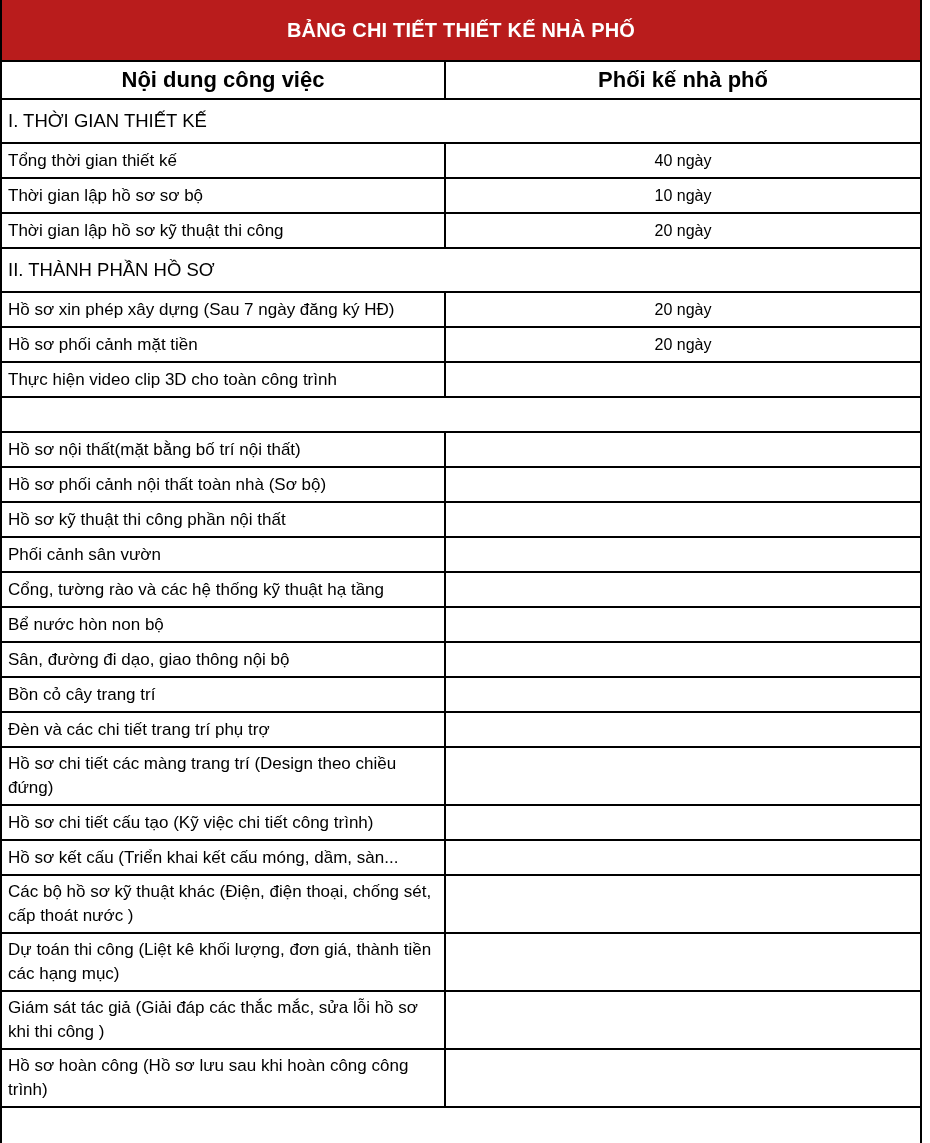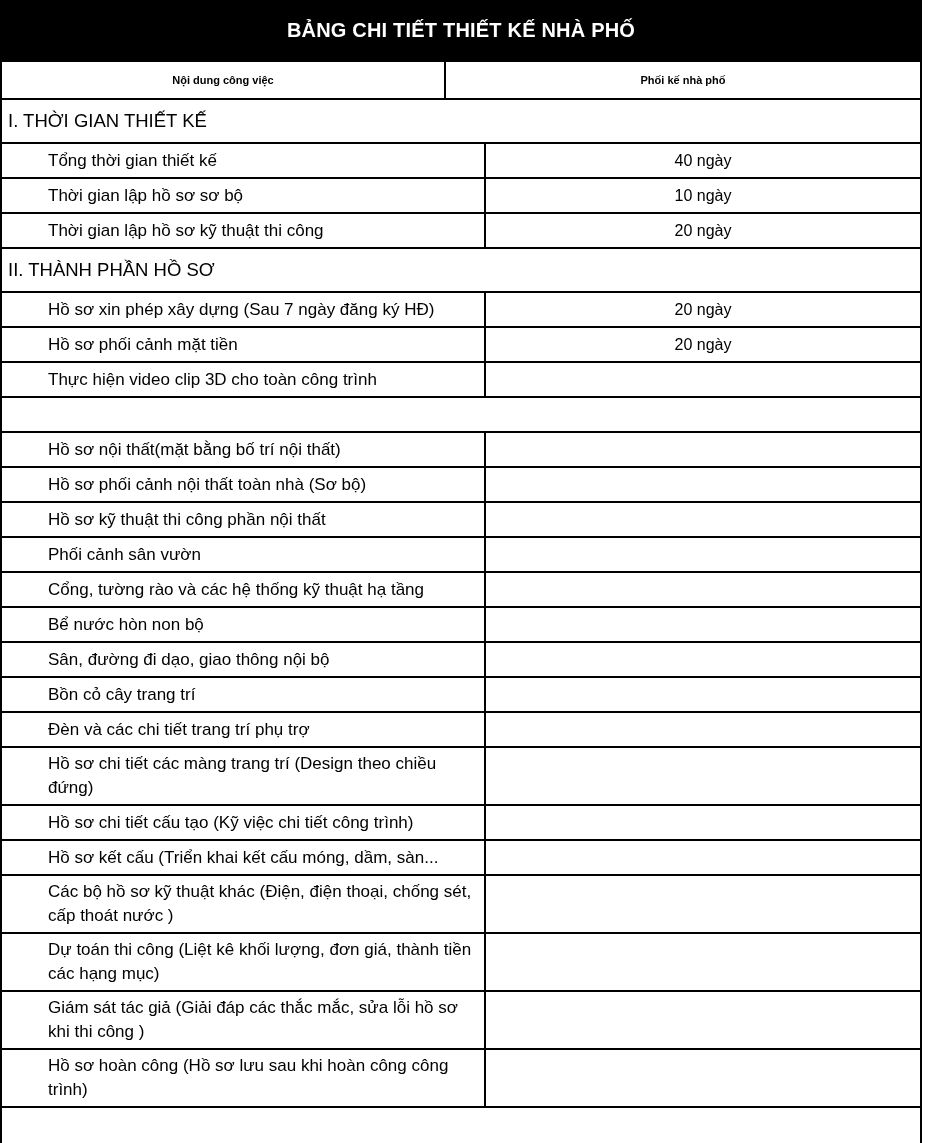--- a/index.html
+++ b/index.html
@@ -22,59 +22,59 @@
     border-bottom: 2px solid #000;
     display: flex; align-items: center; justify-content: center;
   }
   .title-bar .title-text {
     color: #ffffff; font-weight: bold; font-size: 20px;
     letter-spacing: 0.2px;
   }
   .header-row {
     display: flex; height: 38px;
     border-bottom: 2px solid #000;
-    font-weight: bold; font-size: 11px;
+    font-weight: bold; font-size: 22px;
   }
   .header-row .hc1 {
     flex: 0 0 444px; border-right: 2px solid #000;
     display: flex; align-items: center; justify-content: center;
   }
   .header-row .hc2 {
     flex: 1; display: flex; align-items: center; justify-content: center;
   }
   .row {
     display: flex;
     border-bottom: 2px solid #000;
     min-height: 35px;
   }
   .row .c1 {
     flex: 0 0 444px;
     border-right: 2px solid #000;
     padding: 4px 6px;
     display: flex; align-items: center;
-    font-size: 17px; line-height: 24px; margin-left: 40px;
+    font-size: 17px; line-height: 24px;
   }
   .row .c2 {
     flex: 1;
     display: flex; align-items: center; justify-content: center;
     font-size: 16px;
   }
   .row.section {
     min-height: 44px;
     align-items: center;
     padding: 2px 6px;
     font-size: 18.5px;
   }
 </style>
 </head>
 <body>
 
 <div class="table-wrap">
 
-  <div class="title-bar" style="background: #000000;">
+  <div class="title-bar" style="background: #b91c1c;">
     <span class="title-text" style="color: rgb(255, 255, 255);">BẢNG CHI TIẾT THIẾT KẾ NHÀ PHỐ</span>
   </div>
 
   <div class="header-row">
     <div class="hc1">Nội dung công việc</div>
     <div class="hc2">Phối kế nhà phố</div>
   </div>
 
   <div id="table-body">
       <div class="row section">

